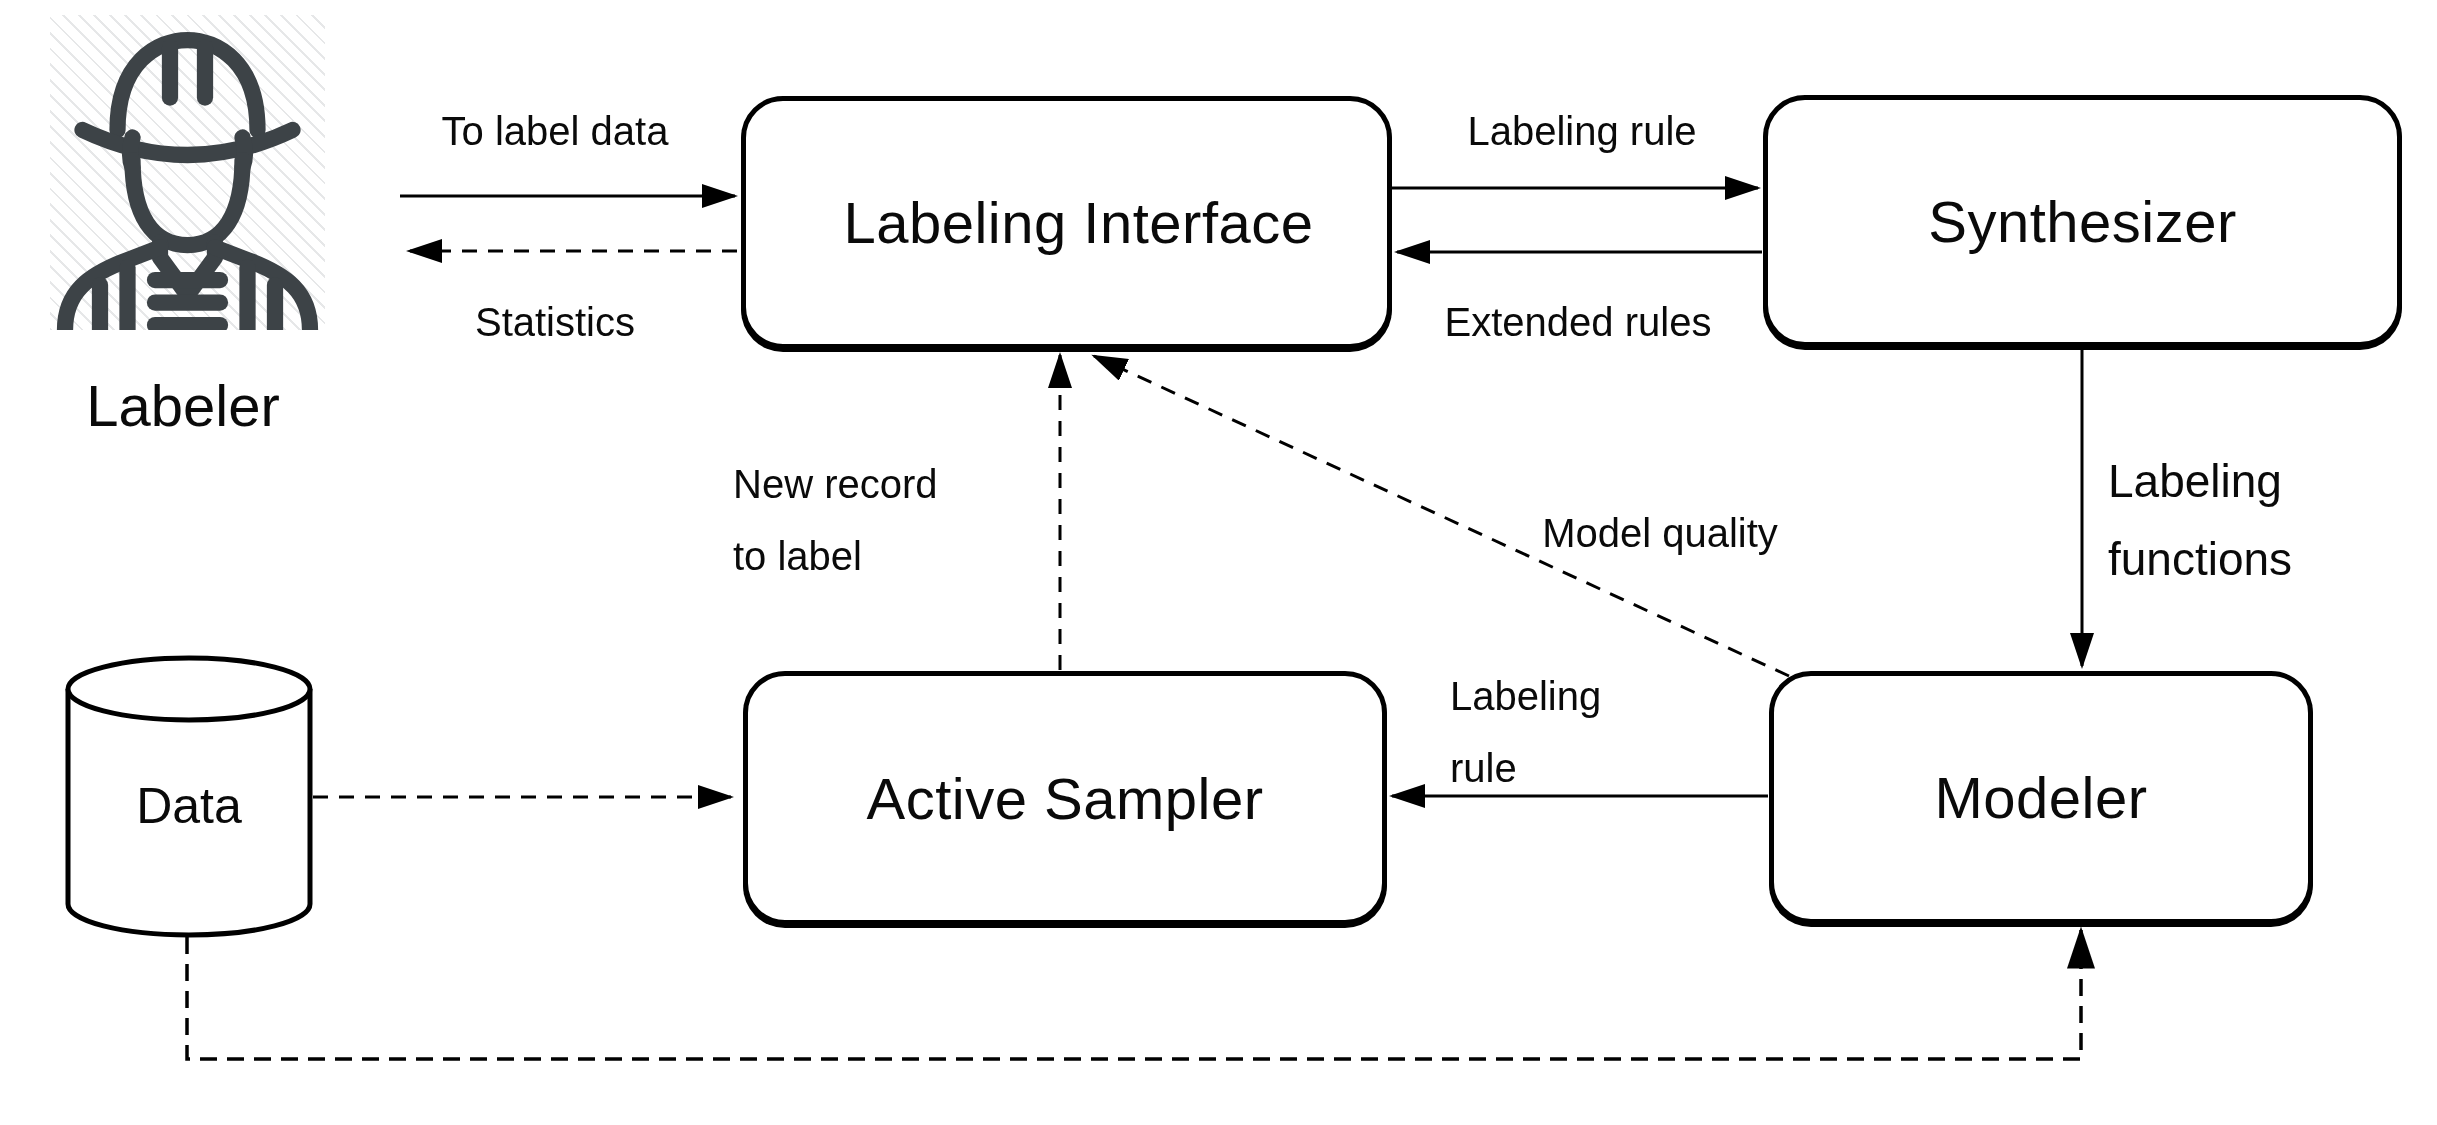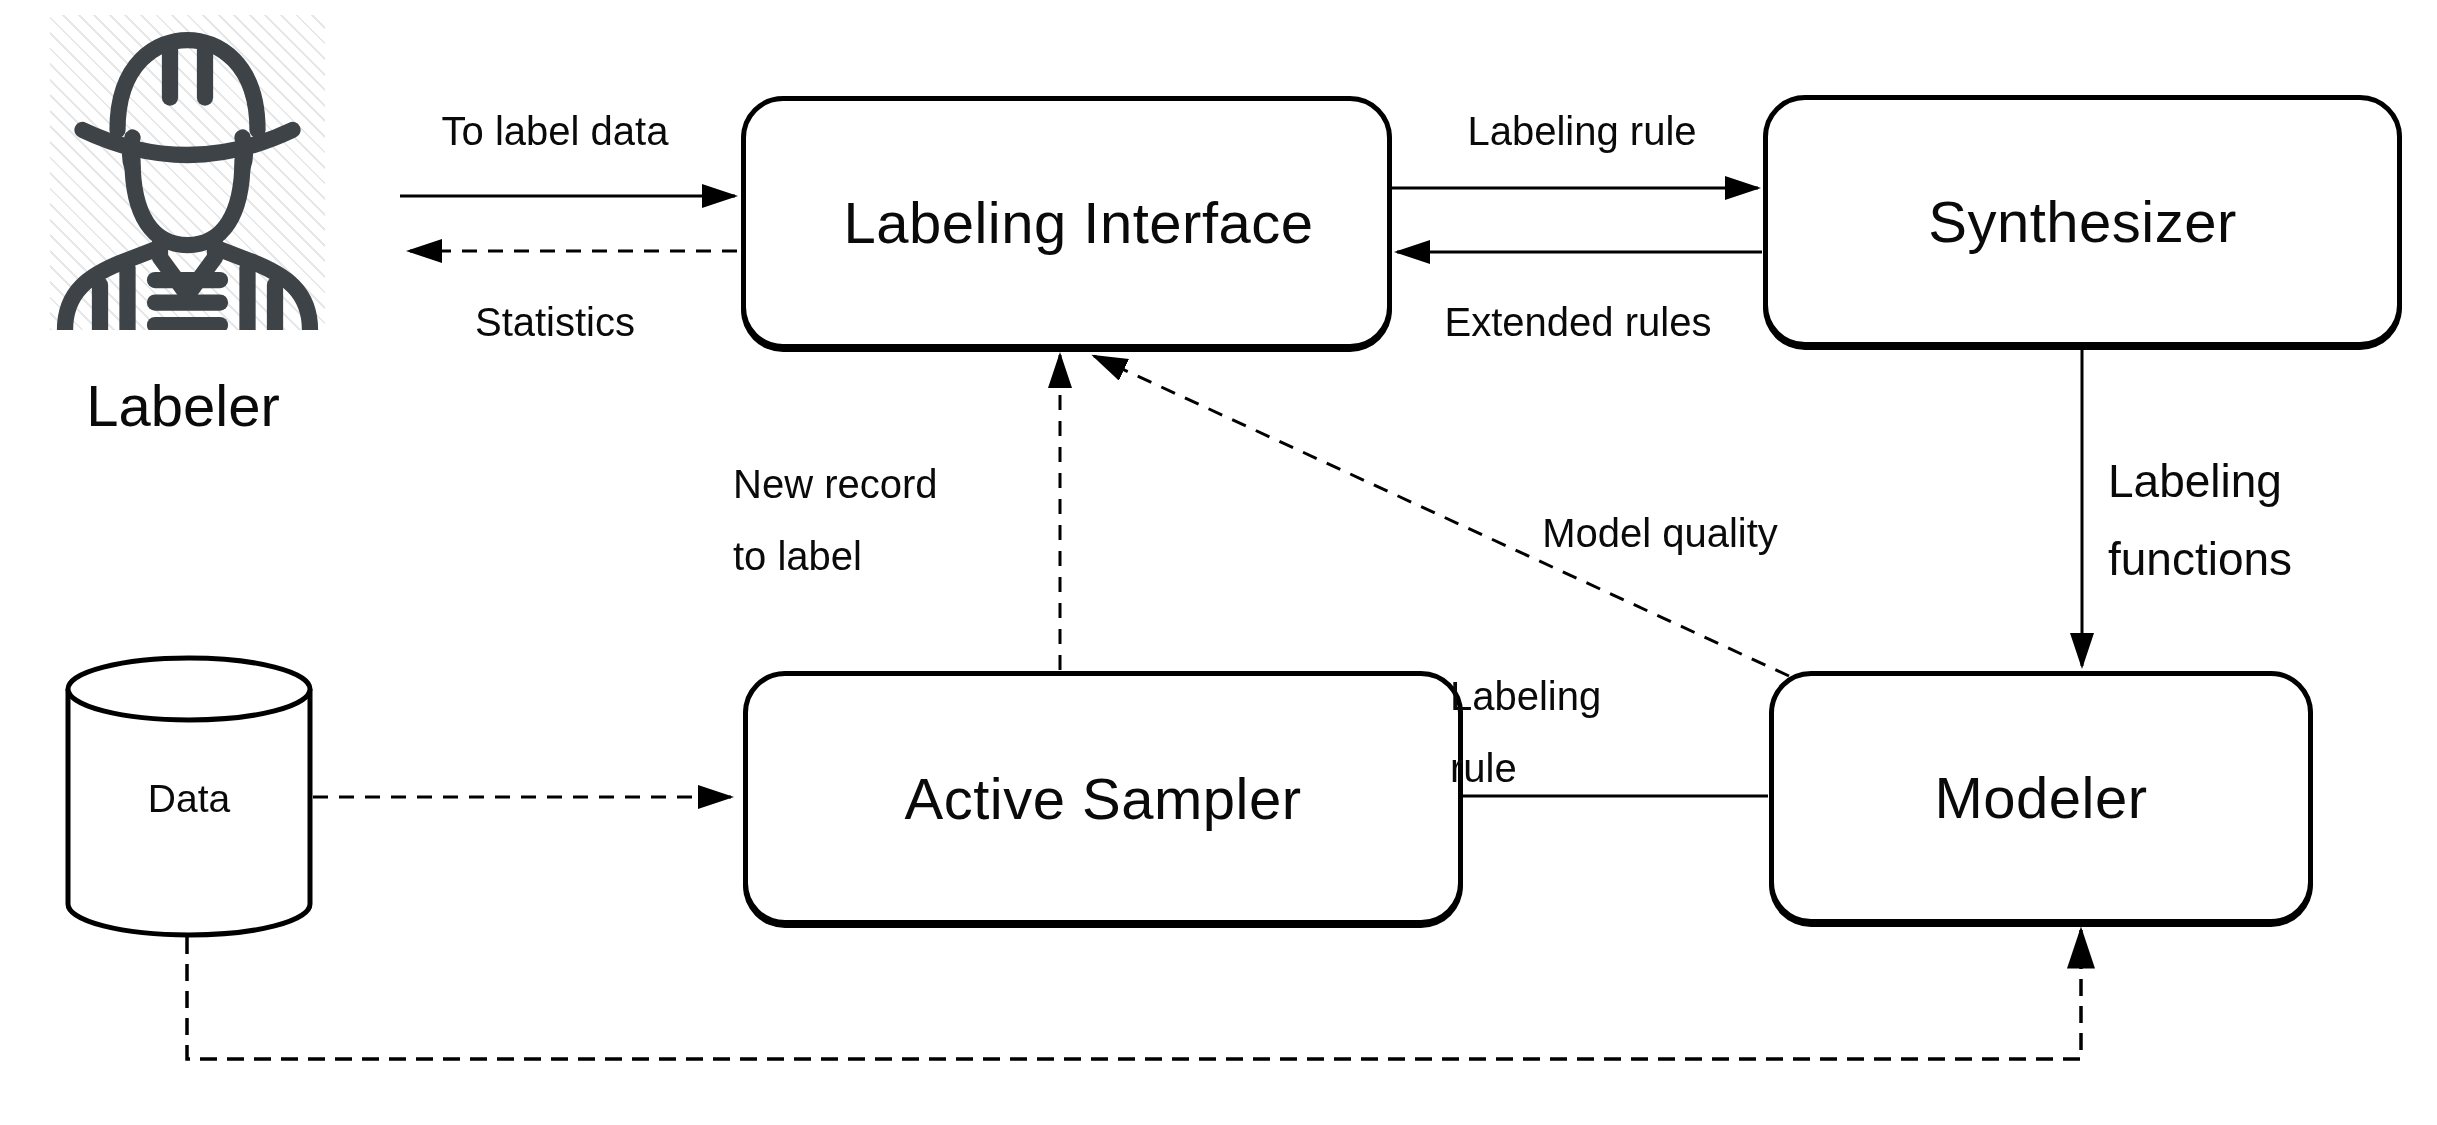--- a/index.html
+++ b/index.html
@@ -12,36 +12,36 @@
   
   .box{
     position:absolute;box-sizing:border-box;background:#ffffff;
     border:5px solid #000;border-radius:42px;
     display:flex;align-items:center;justify-content:center;
     font-size:58px;letter-spacing:0.5px;
     box-shadow:0 3px 0 0 #000;
   }
   .box-li{left:741px;top:96px;width:651px;height:253px;padding-left:24px;}
   .box-synth{left:1763px;top:95px;width:639px;height:252px;}
-  .box-sampler{left:743px;top:671px;width:720px;height:254px;}
+  .box-sampler{left:743px;top:671px;width:644px;height:254px;}
   .box-modeler{left:1769px;top:671px;width:544px;height:253px;}
 
   
   .lbl{position:absolute;font-size:40px;line-height:1.25;white-space:nowrap;}
   .lbl.center{text-align:center;}
   .lbl-to-label-data{left:355px;top:106px;width:400px;}
   .lbl-statistics{left:405px;top:297px;width:300px;}
   .lbl-labeling-rule{left:1382px;top:106px;width:400px;}
   .lbl-extended-rules{left:1378px;top:297px;width:400px;}
   .lbl-labeling-functions{left:2108px;top:442px;font-size:46px;line-height:78px;}
   .lbl-model-quality{left:1460px;top:508px;width:400px;}
   .lbl-new-record{left:733px;top:448px;line-height:72px;}
   .lbl-labeling-model{left:1450px;top:660px;line-height:72px;}
   .lbl-labeler{left:33px;top:370px;width:300px;font-size:58px;}
-  .lbl-data{left:68px;top:775px;width:242px;font-size:39px;}
+  .lbl-data{left:68px;top:775px;width:242px;font-size:50px;}
 
   
   .labeler-icon{
     position:absolute;left:50px;top:15px;width:275px;height:315px;
     background:
       repeating-linear-gradient(45deg,
         rgba(210,212,214,.55) 0px, rgba(210,212,214,.55) 2px,
         rgba(255,255,255,0) 2px, rgba(255,255,255,0) 11px);
   }
   .labeler-icon svg{width:100%;height:100%;display:block;}

